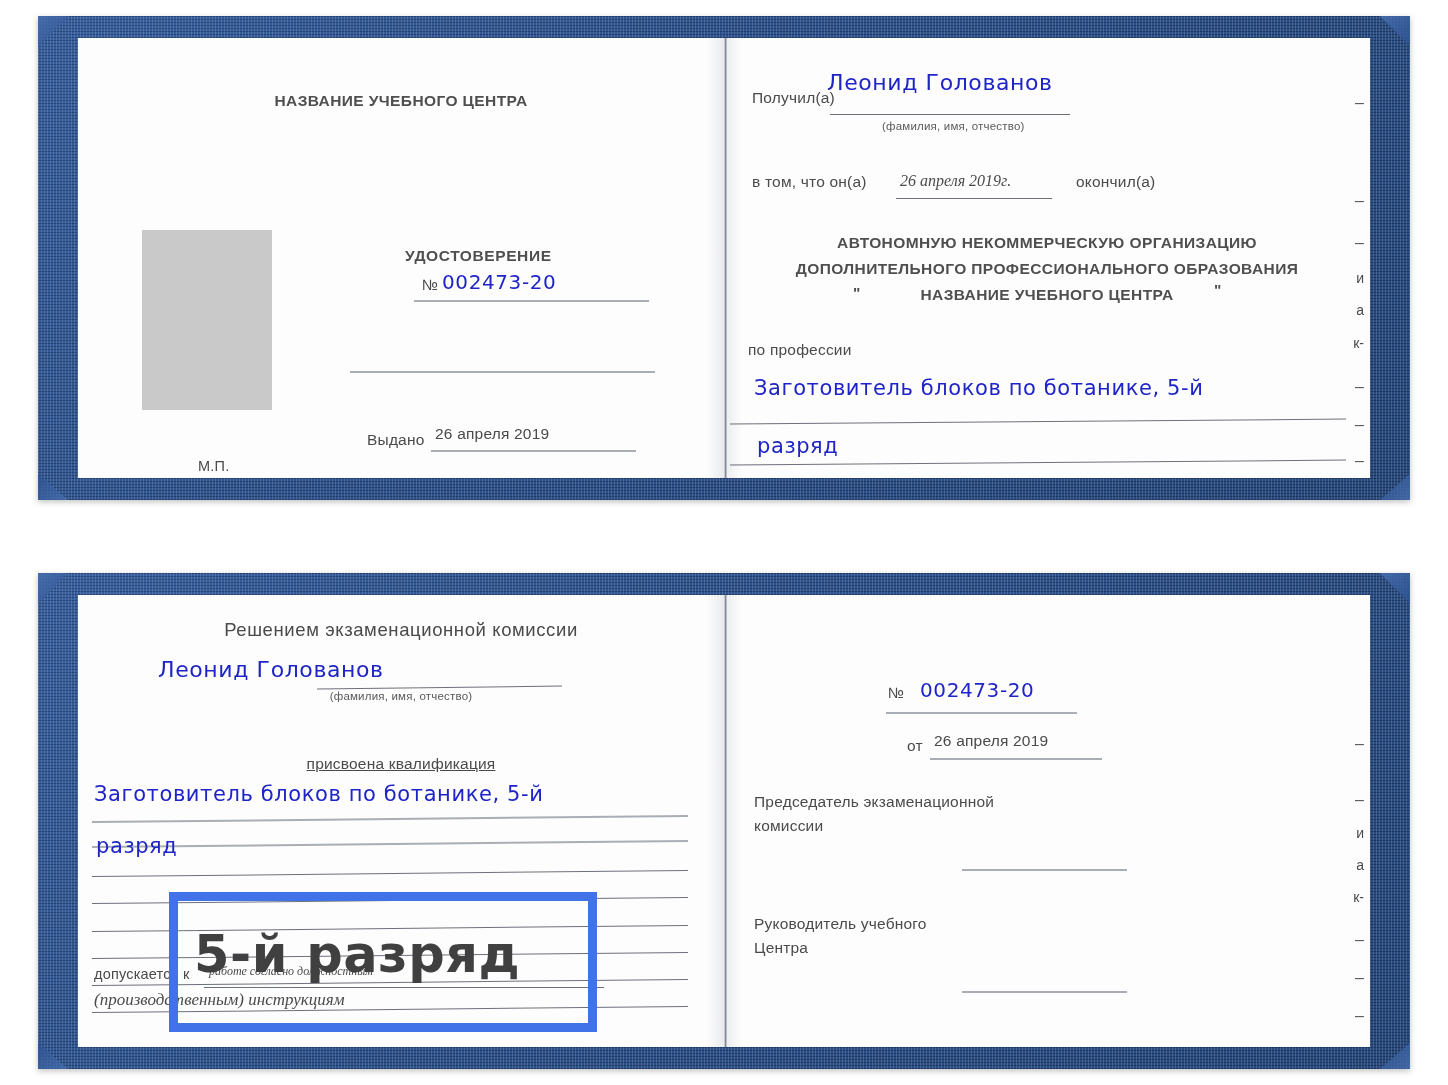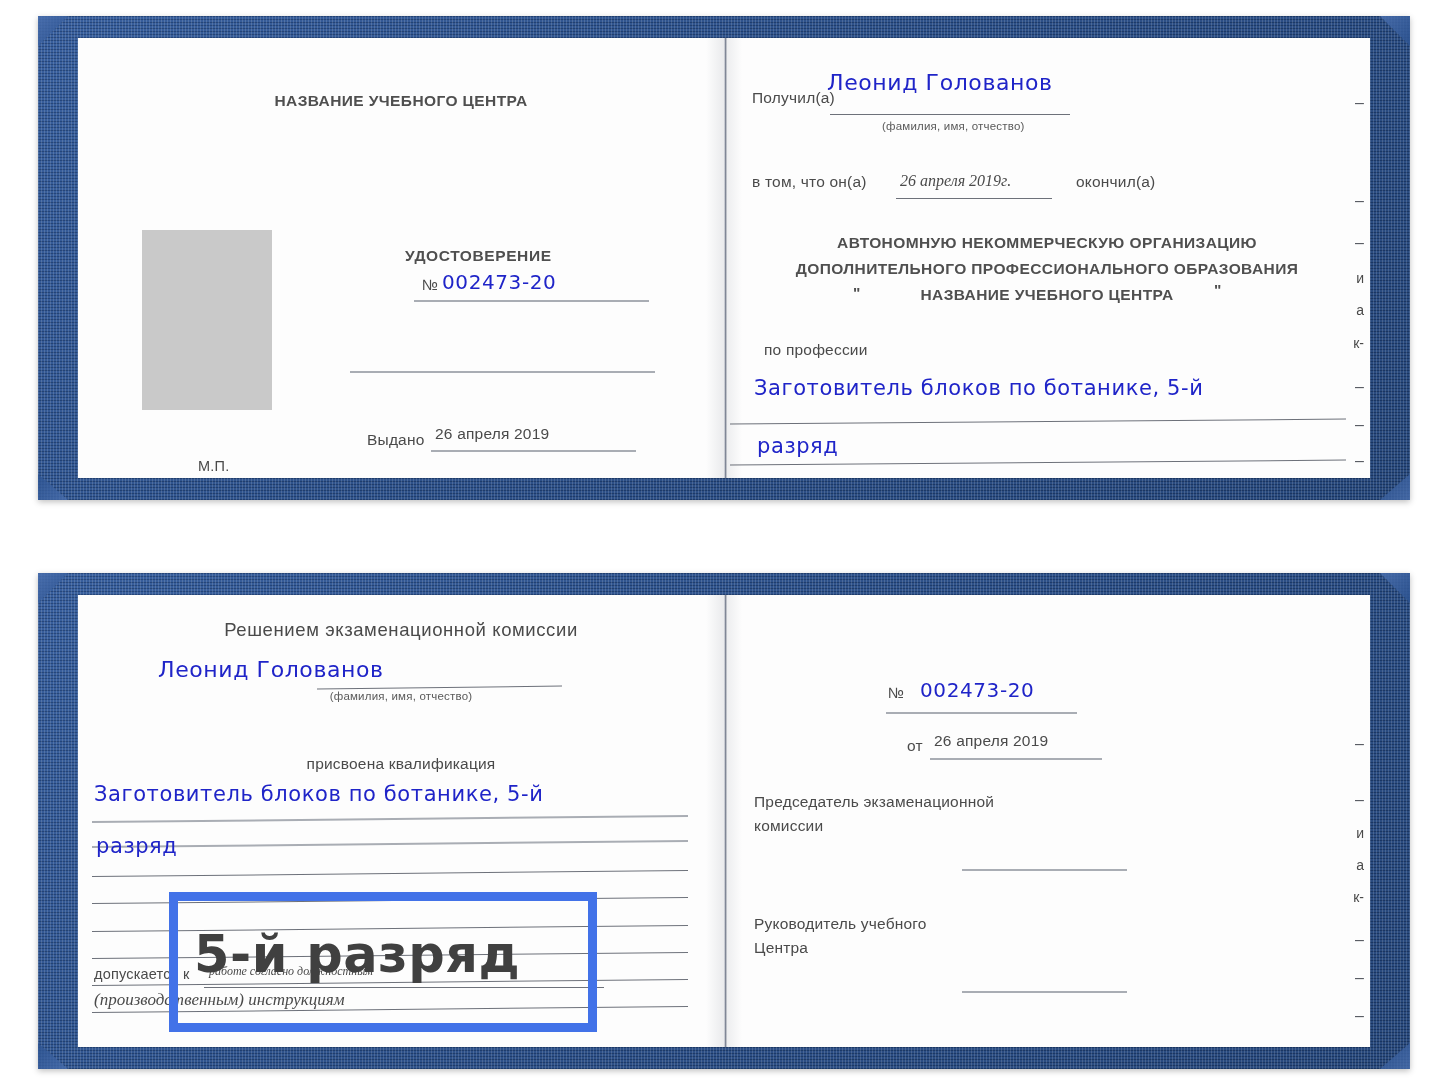--- a/index.html
+++ b/index.html
@@ -173,21 +173,21 @@
         <div class="abs ital" style="left:176px; top:134px;">26 апреля 2019г.</div>
         <div class="rule dark" style="left:172px; top:160px; width:156px;"></div>
         <div class="abs ru" style="left:352px; top:135px;">окончил(а)</div>
 
         <div class="abs ru cap" style="left:50%; transform:translateX(-50%); top:196px;">АВТОНОМНУЮ НЕКОММЕРЧЕСКУЮ ОРГАНИЗАЦИЮ</div>
         <div class="abs ru cap" style="left:50%; transform:translateX(-50%); top:222px;">ДОПОЛНИТЕЛЬНОГО ПРОФЕССИОНАЛЬНОГО ОБРАЗОВАНИЯ</div>
         <div class="abs ru cap" style="left:129px; top:246px;">"</div>
         <div class="abs ru cap" style="left:50%; transform:translateX(-50%); top:248px;">НАЗВАНИЕ УЧЕБНОГО ЦЕНТРА</div>
         <div class="abs ru cap" style="left:490px; top:243px;">"</div>
 
-        <div class="abs ru" style="left:40px; top:303px;">по профессии</div>
+        <div class="abs ru" style="left:24px; top:303px;">по профессии</div>
 
         <div class="abs hand" style="left:30px; top:338px; font-size:21px;">Заготовитель блоков по ботанике, 5-й</div>
         <div class="rule dark" style="left:6px; top:383px; width:616px; transform:rotate(-0.45deg);"></div>
 
         <div class="abs hand" style="left:33px; top:396px; font-size:21px;">разряд</div>
         <div class="rule dark" style="left:6px; top:424px; width:616px; transform:rotate(-0.45deg);"></div>
 
         <div class="frag dash" style="right:6px; top:56px;">–</div>
         <div class="frag dash" style="right:6px; top:154px;">–</div>
         <div class="frag dash" style="right:6px; top:196px;">–</div>
@@ -211,21 +211,21 @@
     <div class="spread" style="left:40px; top:22px; width:1292px; height:452px;">
 
       <div class="page left">
 
         <div class="abs ru big" style="left:50%; transform:translateX(-50%); top:24px; font-size:18.5px; letter-spacing:.6px;">Решением экзаменационной комиссии</div>
 
         <div class="abs hand" style="left:80px; top:62px; font-size:22px;">Леонид Голованов</div>
         <div class="rule dark" style="left:239px; top:92px; width:245px; transform:rotate(-0.7deg);"></div>
         <div class="abs ru small" style="left:50%; transform:translateX(-50%); top:95px;">(фамилия, имя, отчество)</div>
 
-        <div class="abs ru" style="left:50%; transform:translateX(-50%); top:160px;">присвоена квалификация</div>
+        <div class="abs ru" style="left:50%; transform:translateX(-50%); top:160px;text-decoration:underline;">присвоена квалификация</div>
 
         <div class="abs hand" style="left:16px; top:187px; font-size:21px;">Заготовитель блоков по ботанике, 5-й</div>
         <div class="rule" style="left:14px; top:223px; width:596px; transform:rotate(-0.6deg);"></div>
         <div class="rule" style="left:14px; top:248px; width:596px; transform:rotate(-0.6deg);"></div>
 
         <div class="abs hand" style="left:18px; top:239px; font-size:21px;">разряд</div>
         <div class="rule dark" style="left:14px; top:278px; width:596px; transform:rotate(-0.6deg);"></div>
         <div class="rule dark" style="left:14px; top:305px; width:596px; transform:rotate(-0.6deg);"></div>
         <div class="rule dark" style="left:14px; top:333px; width:596px; transform:rotate(-0.6deg);"></div>
         <div class="rule dark" style="left:14px; top:360px; width:596px; transform:rotate(-0.6deg);"></div>

